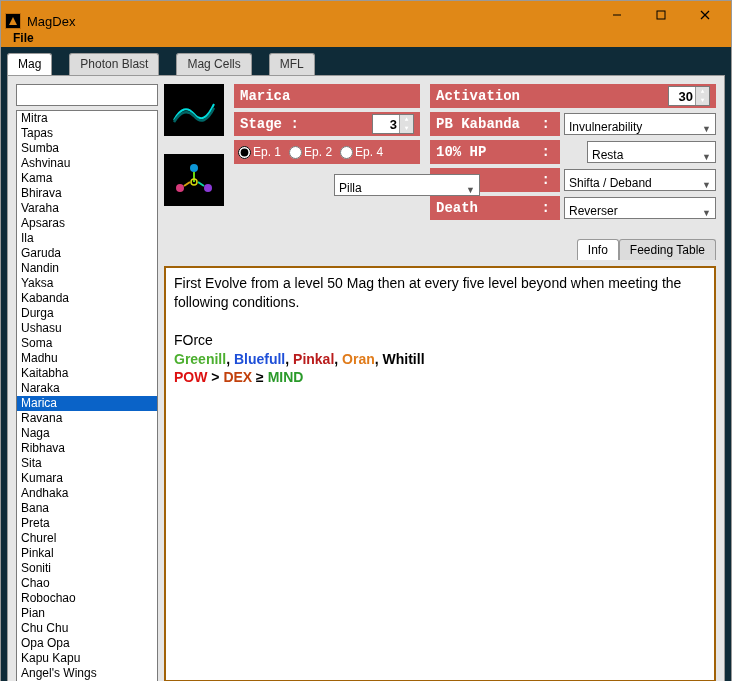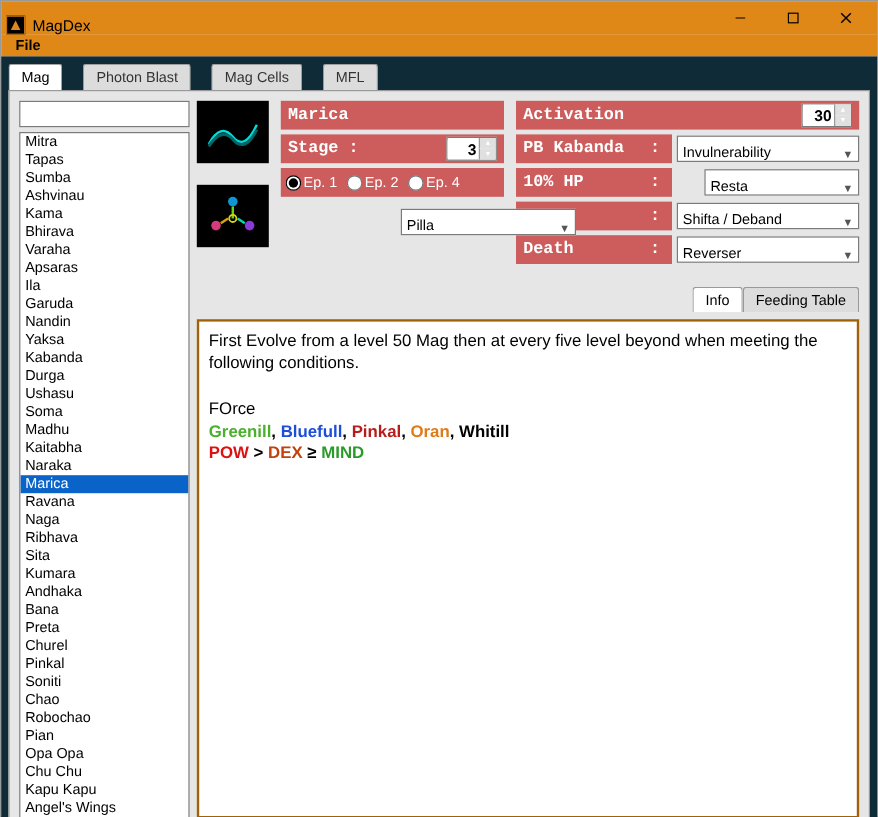--- a/index.html
+++ b/index.html
@@ -137,22 +137,22 @@
             <div class="li">Kumara</div>
             <div class="li">Andhaka</div>
             <div class="li">Bana</div>
             <div class="li">Preta</div>
             <div class="li">Churel</div>
             <div class="li">Pinkal</div>
             <div class="li">Soniti</div>
             <div class="li">Chao</div>
             <div class="li">Robochao</div>
             <div class="li">Pian</div>
+            <div class="li">Chu Chu</div>
             <div class="li">Opa Opa</div>
-            <div class="li">Chu Chu</div>
             <div class="li">Kapu Kapu</div>
             <div class="li">Angel's Wings</div>
           </div>
       </div>
 
       <div class="rightcol">
         <div class="toprow">
 
           <div class="iconscol">
             <div class="magicon">

